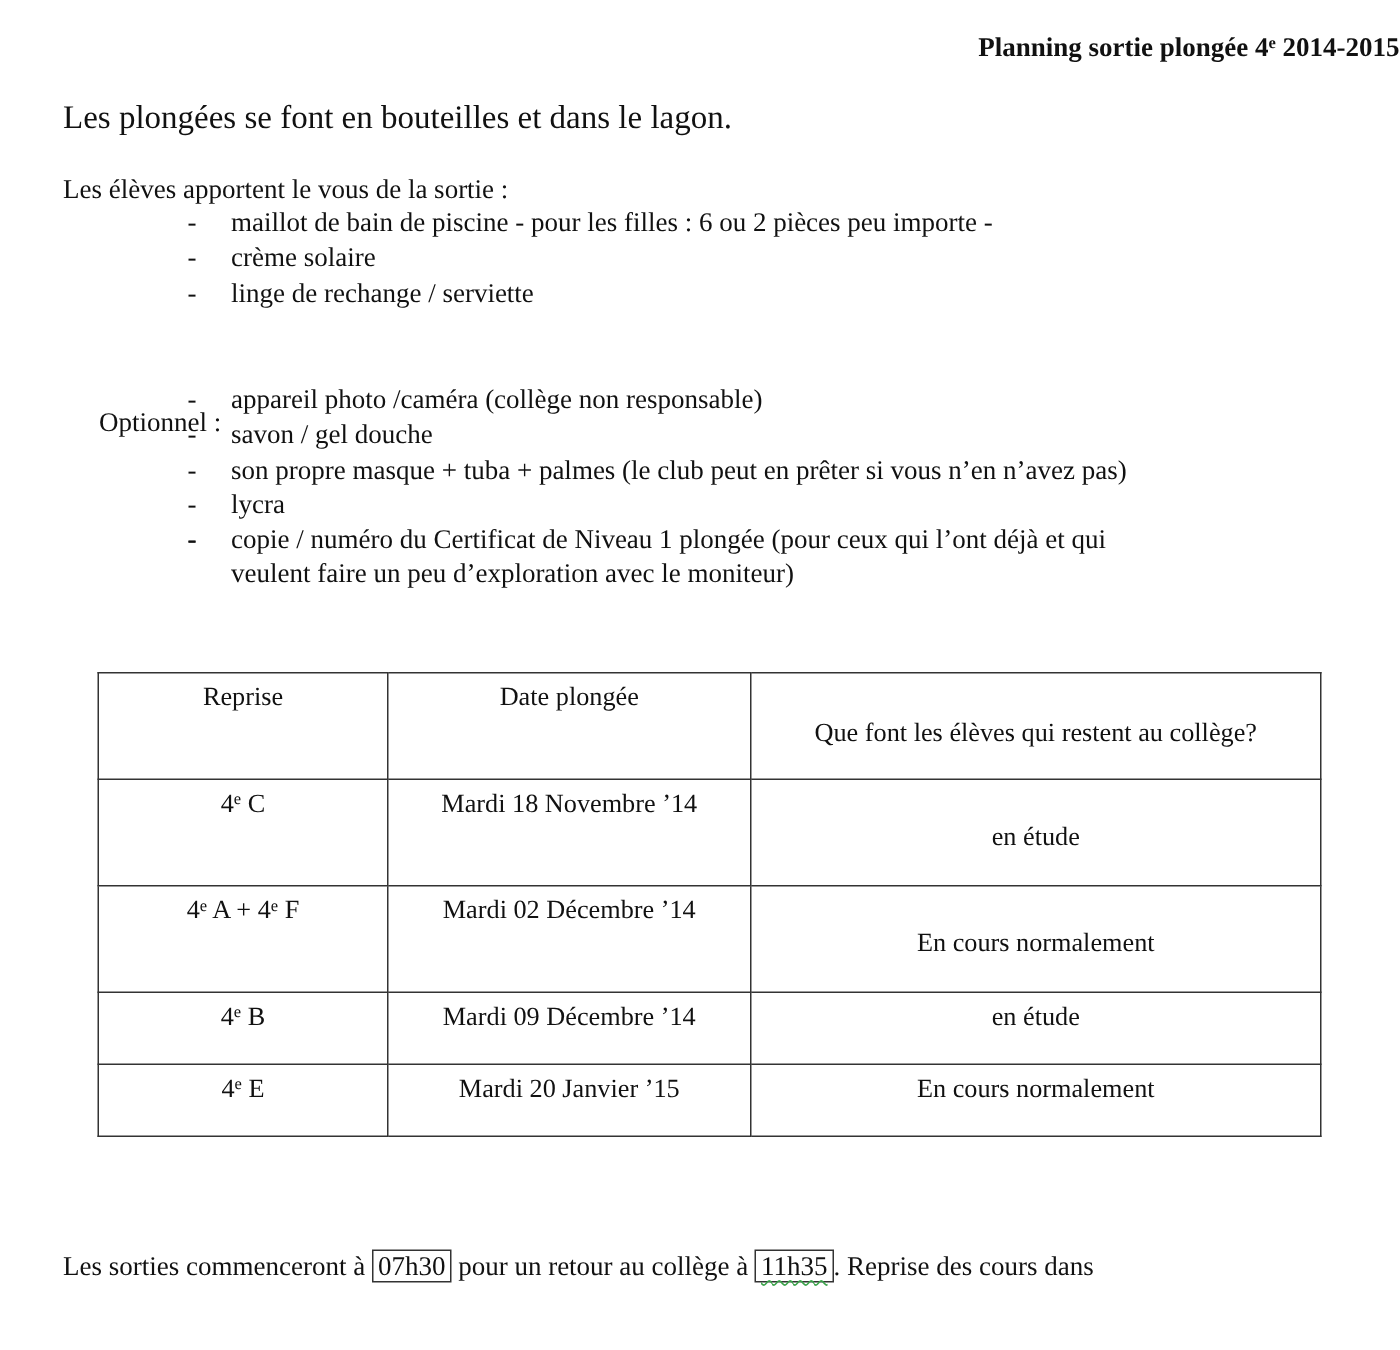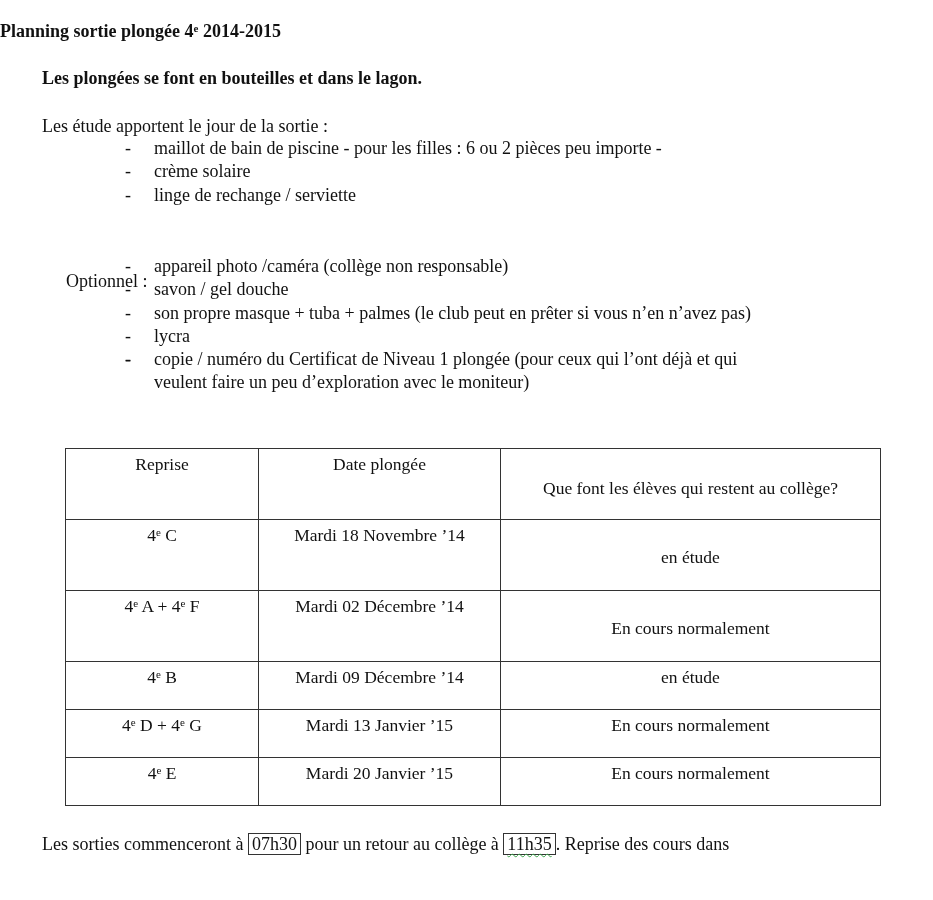--- a/index.html
+++ b/index.html
@@ -2,22 +2,22 @@
 <html><head>
 <meta charset="utf-8">
 <style>
   html, body { margin: 0; padding: 0; background: #ffffff; }
   body {
     width: 933px; height: 900px; position: relative; overflow: hidden;
     font-family: "Liberation Serif", "DejaVu Serif", serif;
     color: #111111; font-size: 18px;
   }
   .abs { position: absolute; white-space: nowrap; line-height: 22px; }
-  .title { top: 20px; left: 0; width: 933px; text-align: left; font-weight: bold; font-size: 18px; }
-  .intro { top: 67px; left: 42px; font-weight: bold; font-size: 18px; }
+  .title { top: 20px; left: 0; width: 933px; text-align: right; font-weight: bold; font-size: 18px; }
+  .intro { top: 67px; left: 42px; font-weight: normal; font-size: 22px; }
   .heading1 { top: 115px; left: 42px; }
   .heading2 { top: 232px; left: 66px; margin-top: 38px; }
   .list { position: absolute; left: 122px; margin: 0; padding: 0; list-style: none; }
   .list li { position: relative; line-height: 23.3px; padding-left: 32px; white-space: nowrap; }
   .list li .dash { position: absolute; left: 0; top: 0; width: 12px; text-align: center; }
   .list1 { top: 137px; }
   .list2 { top: 255px; }
   sup.e { font-size: 11px; vertical-align: 5px; line-height: 0; }
 
   table.plan {
@@ -43,21 +43,21 @@
   .boxed { border: 1px solid #333333; padding: 0 3px; }
   .squiggle { text-decoration: underline wavy #3aa34a; text-decoration-thickness: 1px; text-underline-offset: 3px; }
 </style>
 </head>
 <body>
 
 <div class="abs title"><span>Planning sortie plongée 4</span><sup class="e">e</sup><span> 2014-2015</span></div>
 
 <div class="abs intro">Les plongées se font en bouteilles et dans le lagon.</div>
 
-<div class="abs heading1">Les étude apportent le jour de la sortie :</div>
+<div class="abs heading1">Les élèves apportent le vous de la sortie :</div>
 <ul class="list list1">
   <li><span class="dash">-</span><span>maillot de bain de piscine - pour les filles : 6 ou 2 pièces peu importe -</span></li>
   <li><span class="dash">-</span><span>crème solaire</span></li>
   <li><span class="dash">-</span><span>linge de rechange / serviette</span></li>
 </ul>
 
 <div class="abs heading2">Optionnel :</div>
 <ul class="list list2">
   <li><span class="dash">-</span><span>appareil photo /caméra (collège non responsable)</span></li>
   <li><span class="dash">-</span><span>savon / gel douche</span></li>
@@ -112,31 +112,20 @@
     <td>
           <span class="pad-top classe"><span>4</span><sup class="e">e</sup><span> B</span></span>
         </td>
     <td>
           <span class="pad-top">Mardi 09 Décembre ’14</span>
         </td>
     <td>
           <span class="pad-top">en étude</span>
         </td>
   </tr>
-  <tr class="r4">
-    <td>
-          <span class="pad-top classe"><span>4</span><sup class="e">e</sup><span> D + </span><span>4</span><sup class="e">e</sup><span> G</span></span>
-        </td>
-    <td>
-          <span class="pad-top">Mardi 13 Janvier ’15</span>
-        </td>
-    <td>
-          <span class="pad-top">En cours normalement</span>
-        </td>
-  </tr>
   <tr class="r5">
     <td>
           <span class="pad-top classe"><span>4</span><sup class="e">e</sup><span> E</span></span>
         </td>
     <td>
           <span class="pad-top">Mardi 20 Janvier ’15</span>
         </td>
     <td>
           <span class="pad-top">En cours normalement</span>
         </td>

